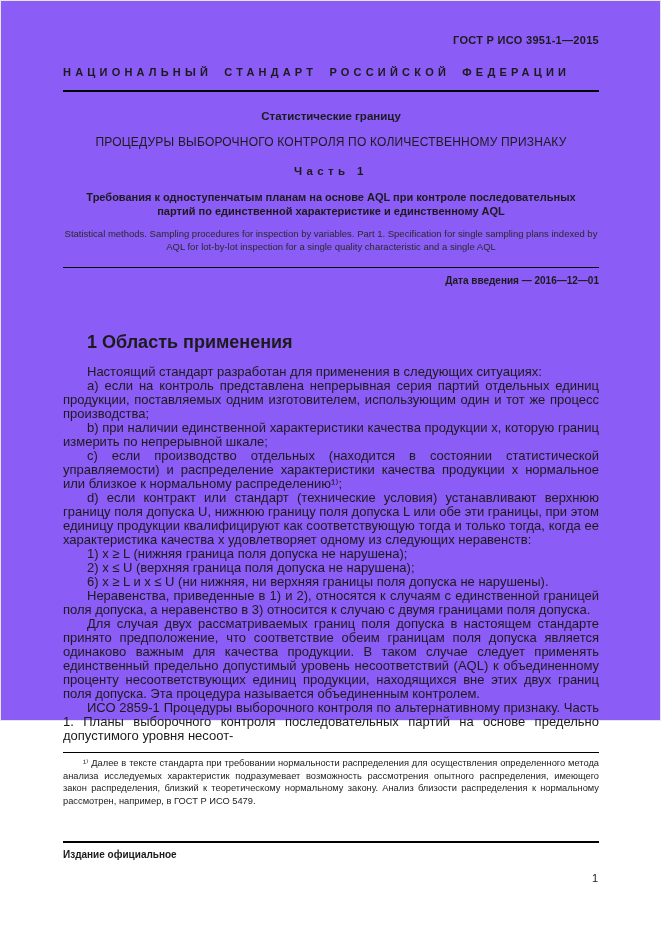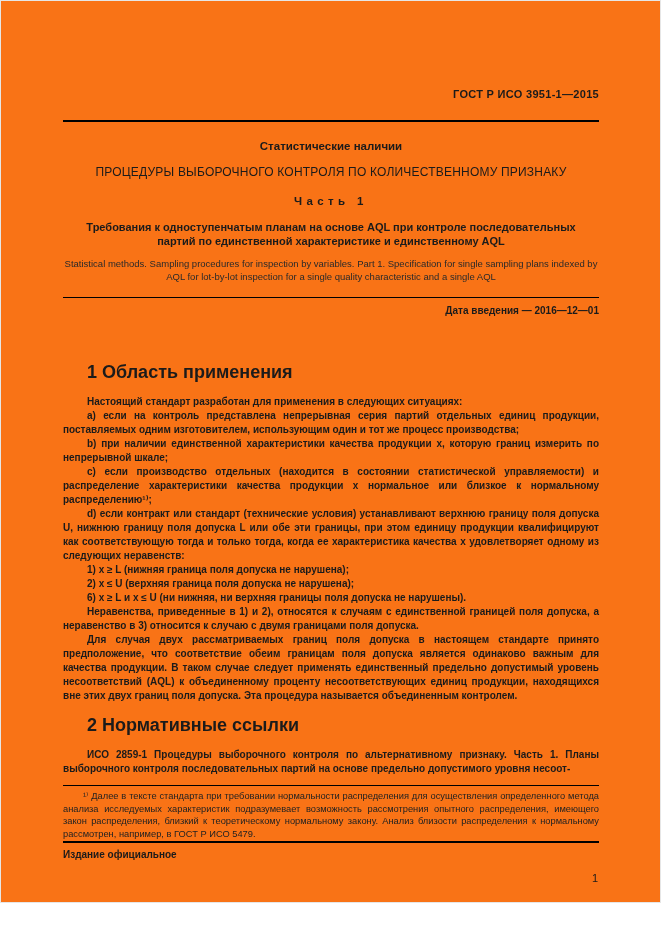--- a/index.html
+++ b/index.html
@@ -5,24 +5,24 @@
   * { margin: 0; padding: 0; box-sizing: border-box; }
   html, body { background: #ffffff; }
   body {
     width: 661px; height: 935px;
     font-family: "Liberation Sans", "DejaVu Sans", sans-serif;
     color: #1b1b1b;
     position: relative;
     overflow: hidden;
   }
   .page {
-    width: 661px; height: 903px;
-    background: #f97316;
+    width: 661px; height: 721px;
+    background: #8b5cf6;
     position: relative;
-    padding: 88px 62px 0 63px;
+    padding: 34px 62px 0 63px;
     box-shadow: inset 0 0 0 1px #e6e6e6;
   }
   .doc-number {
     text-align: right;
     font-size: 11px; font-weight: bold;
     margin-bottom: 20px;
     letter-spacing: 0.3px;
   }
   .standard-type {
     font-size: 11px; font-weight: bold;
@@ -51,25 +51,24 @@
     text-align: right;
     font-size: 10px; font-weight: bold;
     margin-top: 7px;
   }
   .section-heading {
     font-size: 18px; font-weight: bold;
     margin: 46px 0 12px 24px;
   }
   .section-heading.second { margin-top: 12px; }
   .body-par {
-    font-size: 10px;
+    font-size: 13px;
     line-height: 14px;
     text-align: justify;
     text-indent: 24px;
-    font-weight: bold;
   }
   .body-par.no-justify { text-align: left; }
   .footnote-sep { border: none; border-top: 1px solid #000; margin-top: 9px; }
   .footnote {
     font-size: 9.3px;
     line-height: 12.6px;
     text-align: justify;
     text-indent: 20px;
     padding-top: 4px;
     color: #222;
@@ -87,25 +86,26 @@
     font-size: 11px;
   }
 </style>
 </head>
 <body>
 
 <div class="page">
 
   <div class="doc-number">ГОСТ Р ИСО 3951-1—2015</div>
 
+  <div class="standard-type">НАЦИОНАЛЬНЫЙ СТАНДАРТ РОССИЙСКОЙ ФЕДЕРАЦИИ</div>
 
   <hr class="rule-thick">
 
   <div class="title-block">
-    <div class="title-subject">Статистические наличии</div>
+    <div class="title-subject">Статистические границу</div>
     <div class="title-main">ПРОЦЕДУРЫ ВЫБОРОЧНОГО КОНТРОЛЯ ПО КОЛИЧЕСТВЕННОМУ ПРИЗНАКУ</div>
     <div class="title-part">Часть 1</div>
     <div class="title-subtitle">Требования к одноступенчатым планам на основе AQL при контроле последовательных партий по единственной характеристике и единственному AQL</div>
     <div class="title-english">Statistical methods. Sampling procedures for inspection by variables. Part 1. Specification for single sampling plans indexed by AQL for lot-by-lot inspection for a single quality characteristic and a single AQL</div>
   </div>
 
   <hr class="rule-thin">
 
   <div class="date-line">Дата введения — 2016—12—01</div>
 
@@ -115,21 +115,20 @@
   <p class="body-par">a) если на контроль представлена непрерывная серия партий отдельных единиц продукции, поставляемых одним изготовителем, использующим один и тот же процесс производства;</p>
   <p class="body-par">b) при наличии единственной характеристики качества продукции x, которую границ измерить по непрерывной шкале;</p>
   <p class="body-par">c) если производство отдельных (находится в состоянии статистической управляемости) и распределение характеристики качества продукции x нормальное или близкое к нормальному распределению¹⁾;</p>
   <p class="body-par">d) если контракт или стандарт (технические условия) устанавливают верхнюю границу поля допуска U, нижнюю границу поля допуска L или обе эти границы, при этом единицу продукции квалифицируют как соответствующую тогда и только тогда, когда ее характеристика качества x удовлетворяет одному из следующих неравенств:</p>
   <p class="body-par no-justify">1) x ≥ L (нижняя граница поля допуска не нарушена);</p>
   <p class="body-par no-justify">2) x ≤ U (верхняя граница поля допуска не нарушена);</p>
   <p class="body-par no-justify">6) x ≥ L и x ≤ U (ни нижняя, ни верхняя границы поля допуска не нарушены).</p>
   <p class="body-par">Неравенства, приведенные в 1) и 2), относятся к случаям с единственной границей поля допуска, а неравенство в 3) относится к случаю с двумя границами поля допуска.</p>
   <p class="body-par">Для случая двух рассматриваемых границ поля допуска в настоящем стандарте принято предположение, что соответствие обеим границам поля допуска является одинаково важным для качества продукции. В таком случае следует применять единственный предельно допустимый уровень несоответствий (AQL) к объединенному проценту несоответствующих единиц продукции, находящихся вне этих двух границ поля допуска. Эта процедура называется объединенным контролем.</p>
 
-  <div class="section-heading second">2 Нормативные ссылки</div>
 
   <p class="body-par">ИСО 2859-1 Процедуры выборочного контроля по альтернативному признаку. Часть 1. Планы выборочного контроля последовательных партий на основе предельно допустимого уровня несоот-</p>
 
   <hr class="footnote-sep">
 
   <p class="footnote">¹⁾ Далее в тексте стандарта при требовании нормальности распределения для осуществления определенного метода анализа исследуемых характеристик подразумевает возможность рассмотрения опытного распределения, имеющего закон распределения, близкий к теоретическому нормальному закону. Анализ близости распределения к нормальному рассмотрен, например, в ГОСТ Р ИСО 5479.</p>
 
   <hr class="footer-rule">
 
   <div class="edition">Издание официальное</div>

